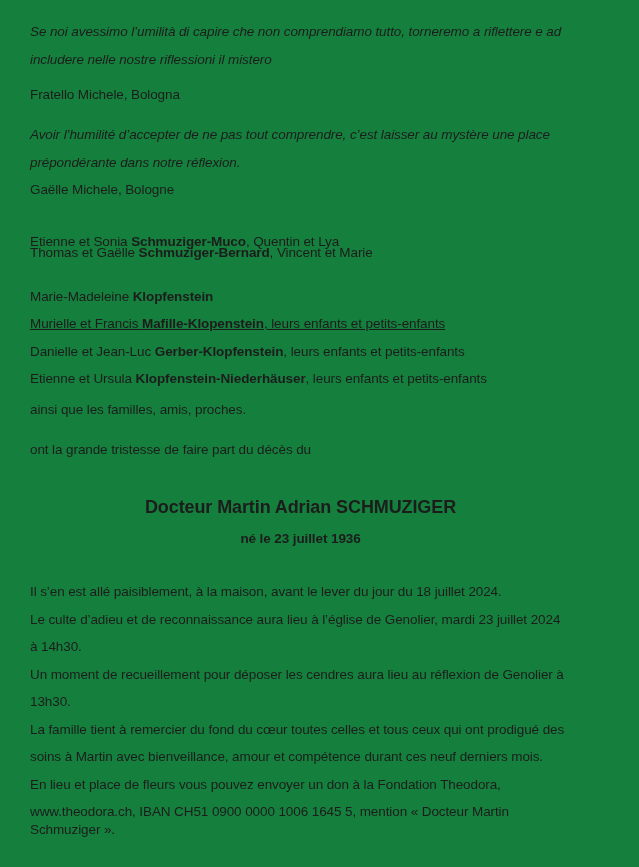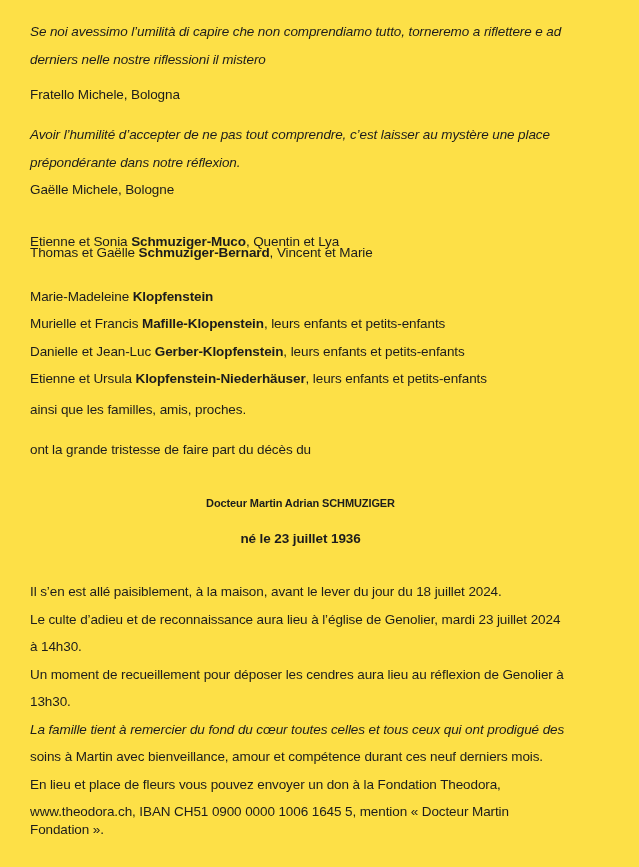--- a/index.html
+++ b/index.html
@@ -4,67 +4,67 @@
 <style>
   html, body {
     margin: 0;
     padding: 0;
     background: #ffffff;
   }
   .page {
     position: relative;
     width: 639px;
     height: 867px;
-    background: #fde047;
+    background: #15803d;
     font-family: "Liberation Sans", sans-serif;
     color: #1c1c1c;
     font-size: 13.5px;
     overflow: hidden;
   }
   .line {
     position: absolute;
     left: 30px;
     white-space: pre;
     letter-spacing: -0.1px;
   }
   .line.center {
     left: 30px;
     width: 541px;
     text-align: center;
     white-space: normal;
   }
   .line.italic { font-style: italic; }
   .line.bold, .seg-bold { font-weight: 700; }
-  .line.title { font-size: 11px; }
+  .line.title { font-size: 18px; }
 </style>
 </head>
 <body>
 
 <div class="page">
   <div style="color: rgb(28, 28, 28);">
       <div class="line italic" style="top: 24px;"><span>Se noi avessimo l’umilità di capire che non comprendiamo tutto, torneremo a riflettere e ad</span></div>
-      <div class="line italic" style="top: 52px;"><span>derniers nelle nostre riflessioni il mistero</span></div>
+      <div class="line italic" style="top: 52px;"><span>includere nelle nostre riflessioni il mistero</span></div>
       <div class="line" style="top: 79px; margin-top: 8px;"><span>Fratello Michele, Bologna</span></div>
       <div class="line italic" style="top: 127px;"><span>Avoir l’humilité d’accepter de ne pas tout comprendre, c’est laisser au mystère une place</span></div>
       <div class="line italic" style="top: 155px;"><span>prépondérante dans notre réflexion.</span></div>
       <div class="line" style="top: 182px;"><span>Gaëlle Michele, Bologne</span></div>
       <div class="line" style="top: 234px;"><span>Etienne et Sonia </span><span class="seg-bold">Schmuziger-Muco</span><span>, Quentin et Lya</span></div>
       <div class="line" style="top: 245px;"><span>Thomas et Gaëlle </span><span class="seg-bold">Schmuziger-Bernard</span><span>, Vincent et Marie</span></div>
       <div class="line" style="top: 289px;"><span>Marie-Madeleine </span><span class="seg-bold">Klopfenstein</span></div>
-      <div class="line" style="top: 316px;"><span>Murielle et Francis </span><span class="seg-bold">Mafille-Klopenstein</span><span>, leurs enfants et petits-enfants</span></div>
+      <div class="line" style="top: 316px; text-decoration: underline;"><span>Murielle et Francis </span><span class="seg-bold">Mafille-Klopenstein</span><span>, leurs enfants et petits-enfants</span></div>
       <div class="line" style="top: 344px;"><span>Danielle et Jean-Luc </span><span class="seg-bold">Gerber-Klopfenstein</span><span>, leurs enfants et petits-enfants</span></div>
       <div class="line" style="top: 371px;"><span>Etienne et Ursula </span><span class="seg-bold">Klopfenstein-Niederhäuser</span><span>, leurs enfants et petits-enfants</span></div>
       <div class="line" style="top: 402px;"><span>ainsi que les familles, amis, proches.</span></div>
       <div class="line" style="top: 442px;"><span>ont la grande tristesse de faire part du décès du</span></div>
       <div class="line center bold title" style="top: 497px;"><span>Docteur Martin Adrian SCHMUZIGER</span></div>
       <div class="line center bold" style="top: 531px;"><span>né le 23 juillet 1936</span></div>
       <div class="line" style="top: 584px;"><span>Il s’en est allé paisiblement, à la maison, avant le lever du jour du 18 juillet 2024.</span></div>
       <div class="line" style="top: 612px;"><span>Le culte d’adieu et de reconnaissance aura lieu à l’église de Genolier, mardi 23 juillet 2024</span></div>
       <div class="line" style="top: 639px;"><span>à 14h30.</span></div>
       <div class="line" style="top: 667px;"><span>Un moment de recueillement pour déposer les cendres aura lieu au réflexion de Genolier à</span></div>
       <div class="line" style="top: 694px;"><span>13h30.</span></div>
-      <div class="line" style="top: 722px; font-style: italic;"><span>La famille tient à remercier du fond du cœur toutes celles et tous ceux qui ont prodigué des</span></div>
+      <div class="line" style="top: 722px;"><span>La famille tient à remercier du fond du cœur toutes celles et tous ceux qui ont prodigué des</span></div>
       <div class="line" style="top: 749px;"><span>soins à Martin avec bienveillance, amour et compétence durant ces neuf derniers mois.</span></div>
       <div class="line" style="top: 777px;"><span>En lieu et place de fleurs vous pouvez envoyer un don à la Fondation Theodora,</span></div>
       <div class="line" style="top: 804px;"><span>www.theodora.ch, IBAN CH51 0900 0000 1006 1645 5, mention « Docteur Martin</span></div>
-      <div class="line" style="top: 822px;"><span>Fondation ».</span></div>
+      <div class="line" style="top: 822px;"><span>Schmuziger ».</span></div>
     </div>
 </div>
 
 </body></html>

